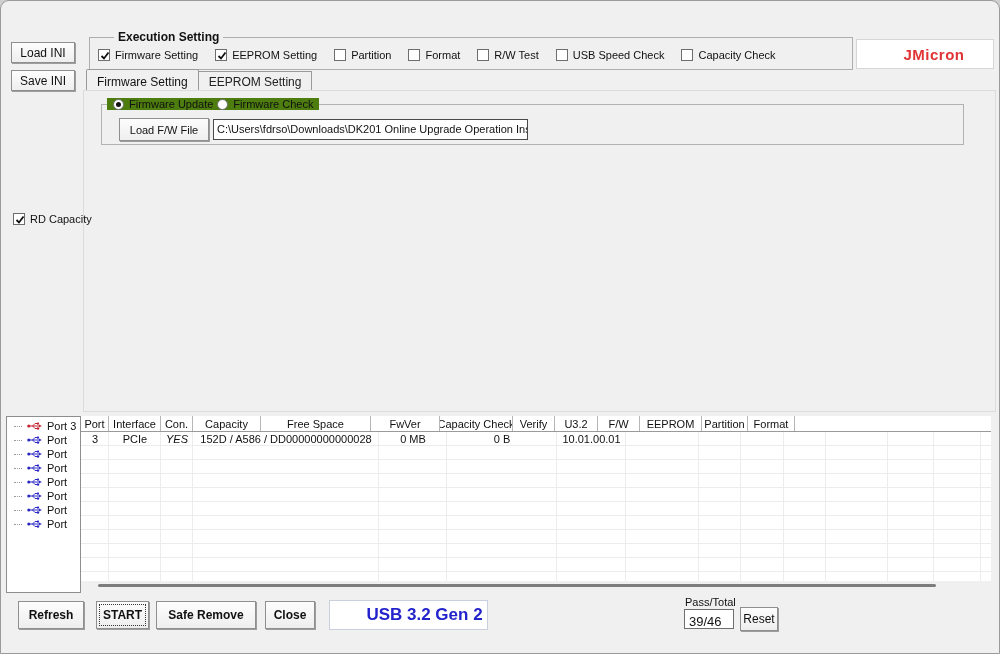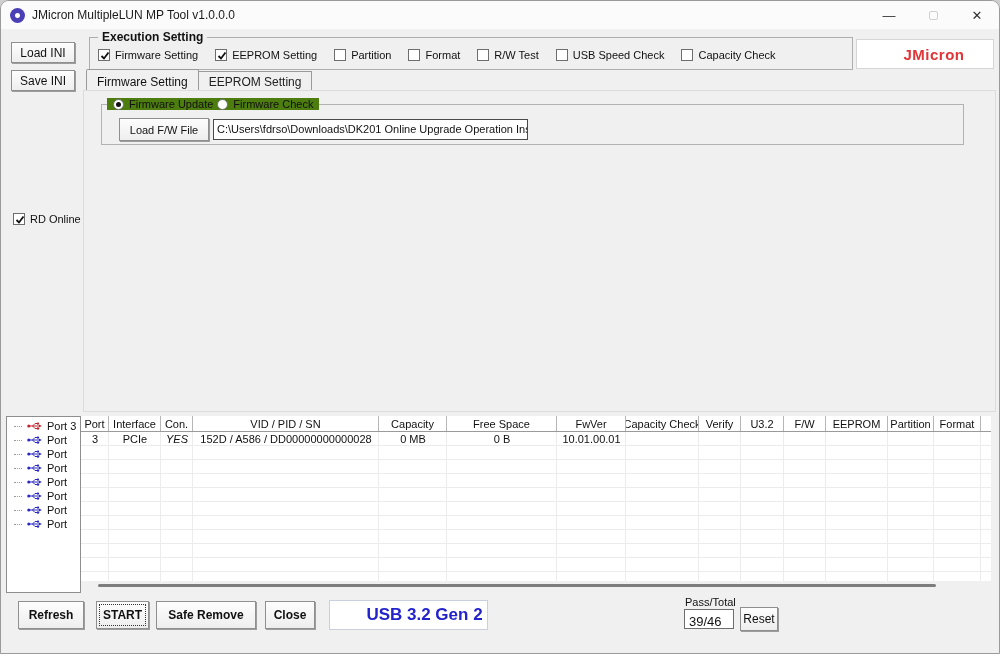--- a/index.html
+++ b/index.html
@@ -27,21 +27,21 @@
   .btn.bold { font-weight:bold; }
   .focus-rect { position:absolute; inset:2px; border:1px dotted #333; pointer-events:none; }
   
   .check-row { display:flex; align-items:center; gap:5px; white-space:nowrap; }
   .checkbox { width:12px; height:12px; background:#fff; border:1px solid #6e6e6e; position:relative; flex:0 0 auto; }
   .checkbox svg { position:absolute; left:1px; top:1px; }
   .radio { width:11px; height:11px; border-radius:50%; background:#fff; border:1px solid #6e6e6e; position:relative; flex:0 0 auto; }
   .radio.selected:after { content:""; position:absolute; left:2px; top:2px; width:5px; height:5px; border-radius:50%; background:#111; }
   
   .groupbox { position:absolute; border:1px solid #aeaeae; }
-  .groupbox .gb-label { position:absolute; top:-8px; left:8px; background:#f0f0f0; padding:0 4px; }
+  .groupbox .gb-label { position:absolute; top:-8px; left:24px; background:#f0f0f0; padding:0 4px; }
   #exec-group { left:88px; top:36px; width:764px; height:33px; }
   #exec-title { font-weight:bold; font-size:12px; }
   #exec-checks { position:absolute; left:8px; top:11px; display:flex; gap:17px; }
   
   #brand-panel { position:absolute; left:855px; top:38px; width:138px; height:30px; background:#fff; border:1px solid #d6d6d6; display:flex; align-items:center; justify-content:center; }
   #brand-text { font-weight:bold; font-size:15px; letter-spacing:.5px; }
   
   #tabstrip { position:absolute; left:85px; top:70px; height:19px; display:flex; }
   .tab { padding:2px 10px 0 10px; font-size:12px; border:1px solid #9a9a9a; border-bottom:none; background:#f0f0f0; display:flex; align-items:center; }
   .tab.active { position:relative; z-index:2; margin-top:-2px; padding-top:4px; border-radius:2px 2px 0 0; }
@@ -85,31 +85,20 @@
   
   #statusbar { position:absolute; left:0; bottom:0; width:100%; height:20px; background:#f0f0f0; border-top:1px solid #d8d8d8; }
   .sb-sep { position:absolute; top:2px; bottom:2px; width:1px; background:#c6c6c6; box-shadow:1px 0 0 #fdfdfd; }
   #sb-progress { position:absolute; left:553px; top:4px; font-size:11px; }
 </style>
 </head>
 <body>
 
 <div id="window">
 
-  <div id="titlebar">
-    <div id="app-icon"></div>
-    <span id="title-text">JMicron MultipleLUN MP Tool v1.0.0.0</span>
-    <div id="win-controls">
-      <div class="win-btn">—</div>
-      <div class="win-btn max">
-          <span class="max-glyph"></span>
-        </div>
-      <div class="win-btn">✕</div>
-    </div>
-  </div>
 
   <div class="btn" id="btn-load-ini">Load INI</div>
   <div class="btn" id="btn-save-ini">Save INI</div>
 
   <div class="groupbox" id="exec-group">
     <span class="gb-label" id="exec-title">Execution Setting</span>
     <div id="exec-checks">
         <label class="check-row">
           <span class="checkbox">
             <svg width="10" height="10" viewBox="0 0 10 10">
@@ -173,21 +162,21 @@
   </div>
   <div class="btn" id="fw-load-btn">Load F/W File</div>
   <div id="fw-path">C:\Users\fdrso\Downloads\DK201 Online Upgrade Operation Instructions\DK20</div>
 
   <label class="check-row" id="rd-version">
     <span class="checkbox">
         <svg width="10" height="10" viewBox="0 0 10 10">
           <polyline points="1.5,5 4,7.5 8.5,1.5" fill="none" stroke="#111" stroke-width="1.8"></polyline>
         </svg>
       </span>
-    <span>RD Online</span>
+    <span>RD Capacity</span>
   </label>
 
   <div id="tree-panel">
       <div class="tree-item">
         <span class="tree-dots"></span>
         <svg width="15" height="10" viewBox="0 0 15 10" style="flex:0 0 auto">
           <circle cx="1.8" cy="5" r="1.6" fill="#c2252d"></circle>
           <path d="M3 5 H12 M5.5 5 L8 2.5 H10 M5.5 5 L8 7.5 H10" fill="none" stroke="#c2252d" stroke-width="1"></path>
           <rect x="10" y="1.6" width="2" height="2" fill="#c2252d"></rect>
           <circle cx="11" cy="7.5" r="1.2" fill="#c2252d"></circle>
@@ -272,21 +261,20 @@
         </svg>
         <span class="tree-label">Port</span>
       </div>
     </div>
 
   <div id="table-wrap">
     <div id="tbl-head">
         <div class="th" style="width: 28px;">Port</div>
         <div class="th" style="width: 52px;">Interface</div>
         <div class="th" style="width: 32px;">Con.</div>
-        <div class="th" style="width: 186px;">VID / PID / SN</div>
         <div class="th" style="width: 68px;">Capacity</div>
         <div class="th" style="width: 110px;">Free Space</div>
         <div class="th" style="width: 69px;">FwVer</div>
         <div class="th" style="width: 73px;">Capacity Check</div>
         <div class="th" style="width: 42px;">Verify</div>
         <div class="th" style="width: 43px;">U3.2</div>
         <div class="th" style="width: 42px;">F/W</div>
         <div class="th" style="width: 62px;">EEPROM</div>
         <div class="th" style="width: 46px;">Partition</div>
         <div class="th" style="width: 47px;">Format</div>

